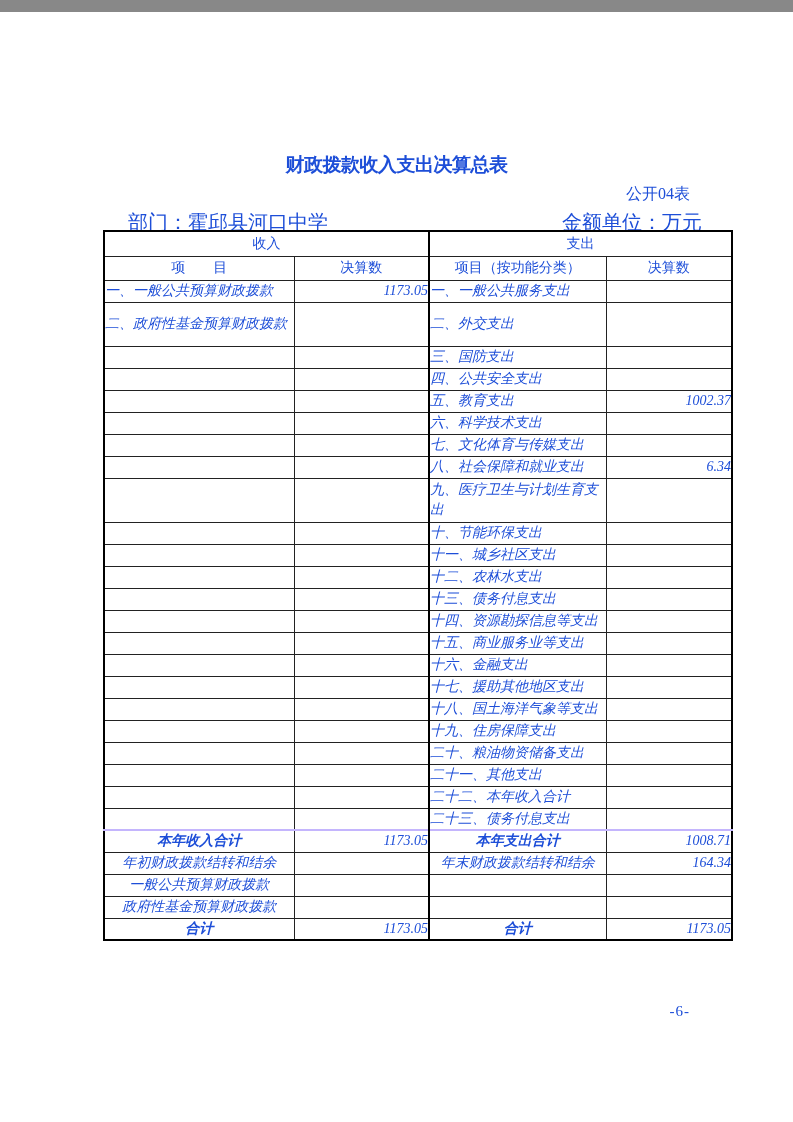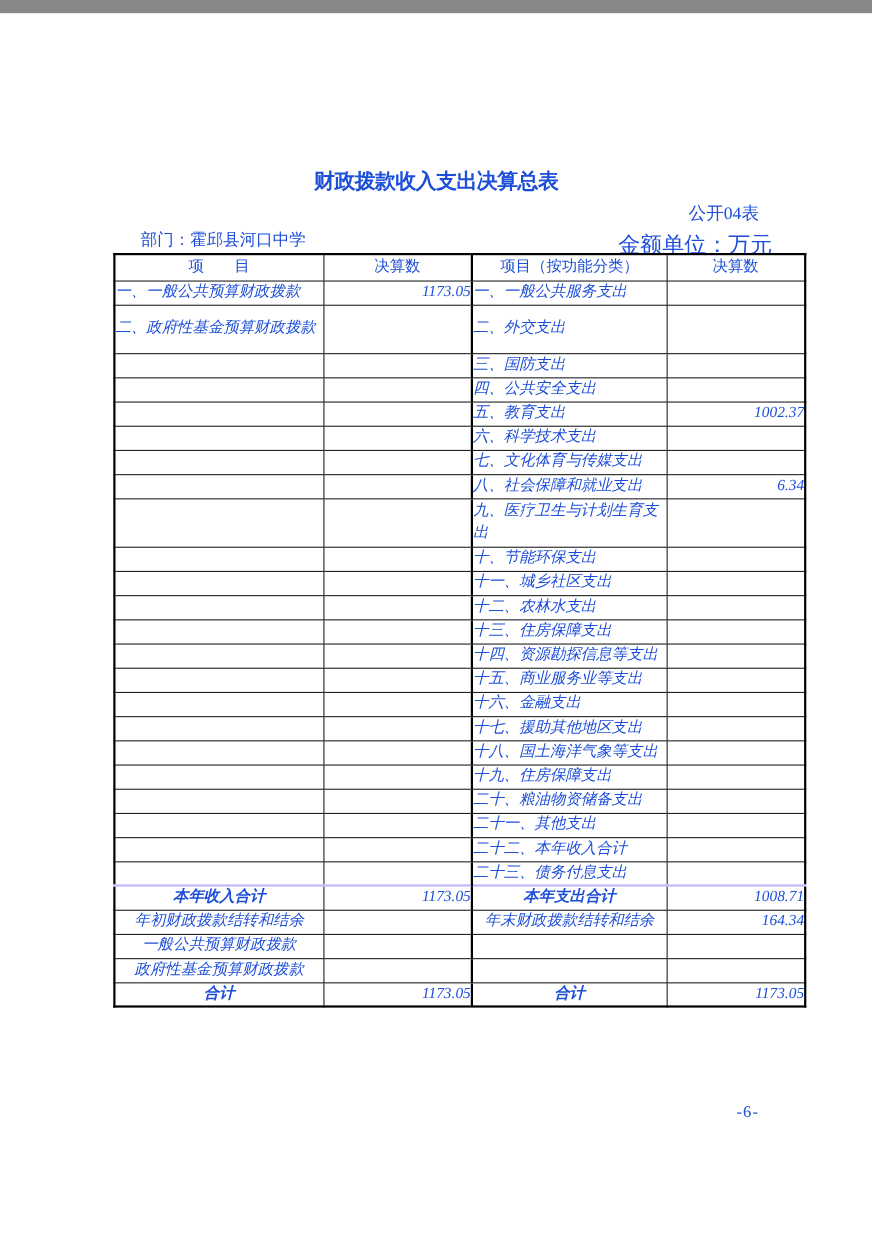--- a/index.html
+++ b/index.html
@@ -18,21 +18,21 @@
     font-family:"Liberation Sans","DejaVu Sans",sans-serif;
     font-weight:bold;font-size:19px;letter-spacing:-0.5px;
     margin:0;
   }
   .table-tag{
     position:absolute;top:172px;right:103px;
     font-size:16px;
   }
   .dept{
     position:absolute;top:197px;left:128px;
-    font-size:15px;
+    font-size:20px;
   }
   .unit{
     position:absolute;top:197px;right:91px;
     font-size:20px;
   }
   table.fin{
     position:absolute;top:218px;left:103px;
     width:628px;
     border-collapse:collapse;
     table-layout:fixed;
@@ -81,20 +81,24 @@
   <div class="unit">金额单位：万元</div>
 
   <table class="fin">
     <colgroup>
         <col class="c1">
         <col class="c2">
         <col class="c3">
         <col class="c4">
       </colgroup>
     <thead>
+      <tr class="h1">
+        <th colspan="2" class="mid">收入</th>
+        <th colspan="2">支出</th>
+      </tr>
       <tr class="h2">
         <th>项　　目</th>
         <th class="mid">决算数</th>
         <th>项目（按功能分类）</th>
         <th>决算数</th>
       </tr>
     </thead>
     <tbody>
       <tr>
           <td class="ti">一、一般公共预算财政拨款</td>
@@ -164,21 +168,21 @@
         </tr>
       <tr>
           <td class="ti"></td>
           <td class="ta"></td>
           <td class="te">十二、农林水支出</td>
           <td class="ta"></td>
         </tr>
       <tr>
           <td class="ti"></td>
           <td class="ta"></td>
-          <td class="te">十三、住房保障支出</td>
+          <td class="te">十三、债务付息支出</td>
           <td class="ta"></td>
         </tr>
       <tr>
           <td class="ti"></td>
           <td class="ta"></td>
           <td class="te">十四、资源勘探信息等支出</td>
           <td class="ta"></td>
         </tr>
       <tr>
           <td class="ti"></td>

